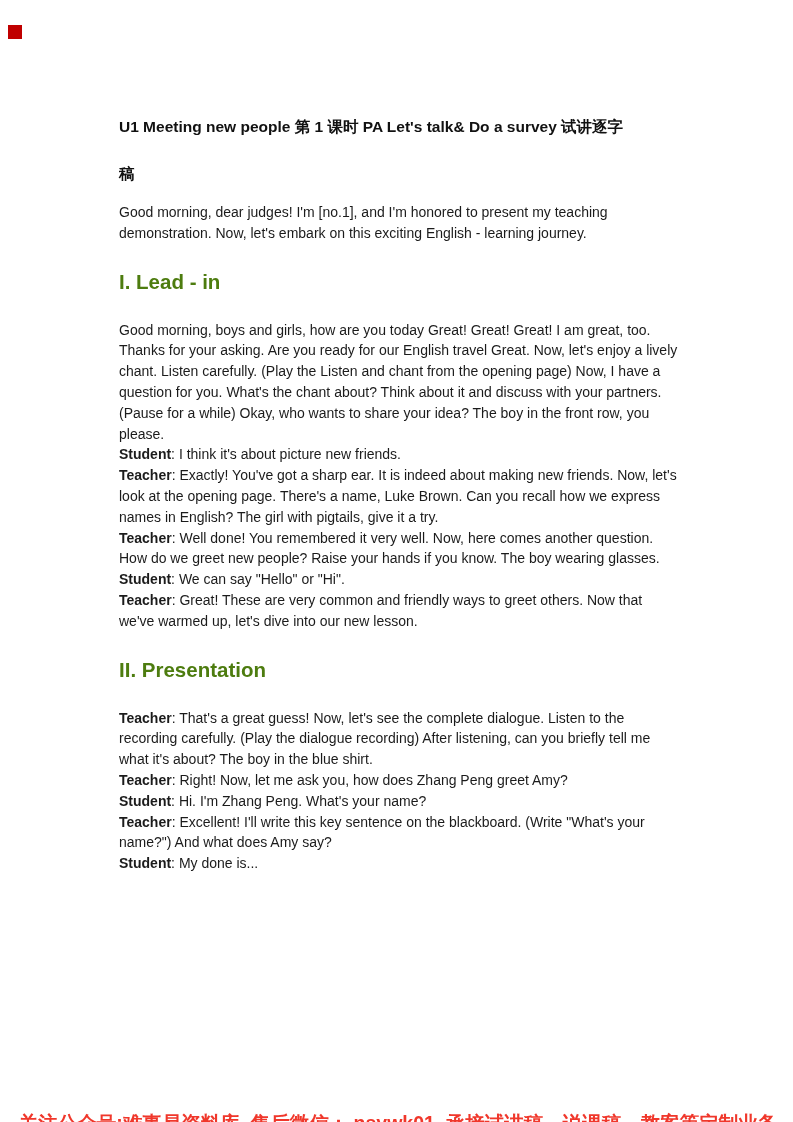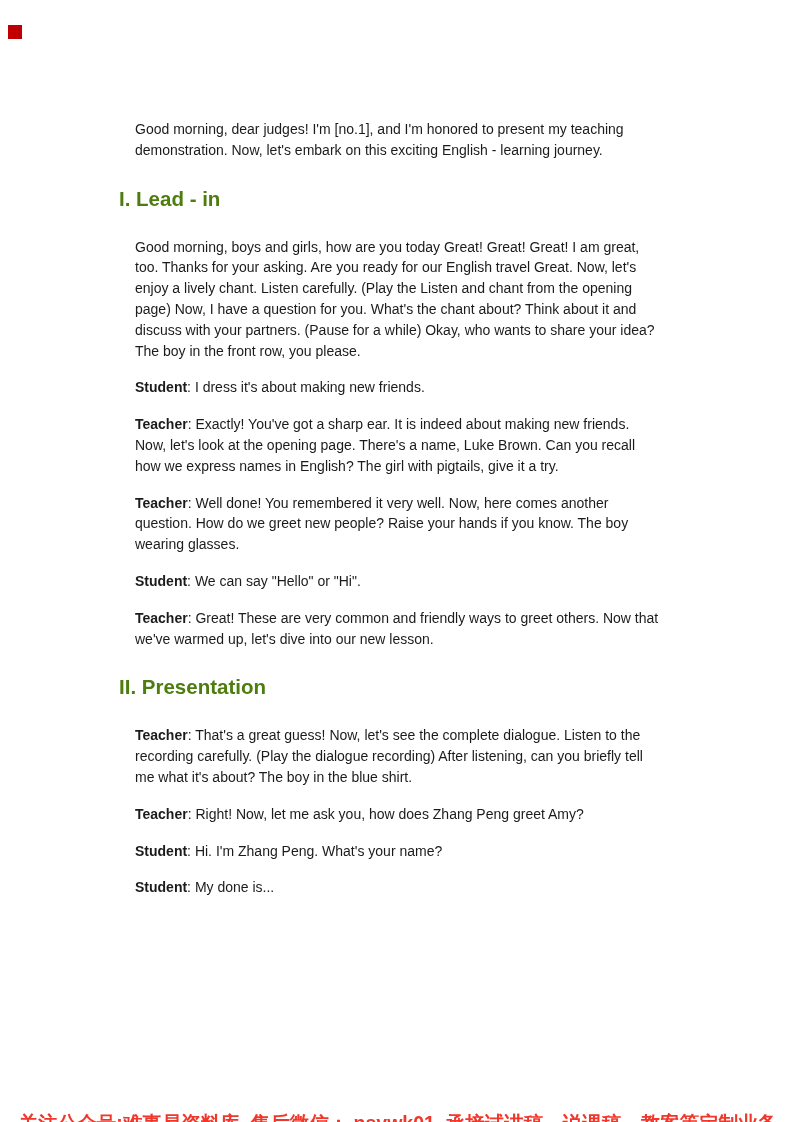--- a/index.html
+++ b/index.html
@@ -20,55 +20,60 @@
     font-weight:bold;font-size:15.5px;line-height:47px;color:#111;
   }
   .doc-title .title-line{white-space:nowrap;}
   .body-text{font-size:14px;line-height:20.8px;}
   .intro{margin-top:5px;}
   .section-heading{
     font-size:20.5px;font-weight:bold;line-height:28px;
     margin:24px 0 0 0;color:#4d7c0f;
   }
   .section-body{margin-top:24px;}
-  .section-body p, .intro p{margin:16px;padding:0;}
+  .section-body p, .intro p{margin:0;padding:0;}
   .speaker{font-weight:bold;}
   .footer-banner{
     position:absolute;left:8px;top:1084px;width:785px;
     color:#f0372b;font-weight:bold;font-size:19.5px;line-height:26px;
     white-space:pre;
   }
 </style>
 </head>
 <body>
 
 <div class="watermark-square"></div>
 
 <div class="content">
 
+  <div class="doc-title">
+    <div class="title-line">U1 Meeting new people 第 1 课时 PA Let's talk&amp; Do a survey 试讲逐字</div>
+    <div class="title-line">稿</div>
+  </div>
 
   <div class="intro body-text">
     <p>Good morning, dear judges! I'm [no.1], and I'm honored to present my teaching demonstration. Now, let's embark on this exciting English - learning journey.</p>
   </div>
 
   <h2 class="section-heading">I. Lead - in</h2>
   <div class="section-body body-text">
     <p>Good morning, boys and girls, how are you today Great! Great! Great! I am great, too. Thanks for your asking. Are you ready for our English travel Great. Now, let's enjoy a lively chant. Listen carefully. (Play the Listen and chant from the opening page) Now, I have a question for you. What's the chant about? Think about it and discuss with your partners. (Pause for a while) Okay, who wants to share your idea? The boy in the front row, you please.</p>
-    <p><span class="speaker">Student</span><span>: I dress it's about making new friends.</span></p>
+    <p><span class="speaker">Student</span><span>: I think it's about picture new friends.</span></p>
     <p><span class="speaker">Teacher</span><span>: Exactly! You've got a sharp ear. It is indeed about making new friends. Now, let's look at the opening page. There's a name, Luke Brown. Can you recall how we express names in English? The girl with pigtails, give it a try.</span></p>
     <p><span class="speaker">Teacher</span><span>: Well done! You remembered it very well. Now, here comes another question. How do we greet new people? Raise your hands if you know. The boy wearing glasses.</span></p>
     <p><span class="speaker">Student</span><span>: We can say "Hello" or "Hi".</span></p>
     <p><span class="speaker">Teacher</span><span>: Great! These are very common and friendly ways to greet others. Now that we've warmed up, let's dive into our new lesson.</span></p>
   </div>
 
   <h2 class="section-heading">II. Presentation</h2>
   <div class="section-body body-text">
     <p><span class="speaker">Teacher</span><span>: That's a great guess! Now, let's see the complete dialogue. Listen to the recording carefully. (Play the dialogue recording) After listening, can you briefly tell me what it's about? The boy in the blue shirt.</span></p>
     <p><span class="speaker">Teacher</span><span>: Right! Now, let me ask you, how does Zhang Peng greet Amy?</span></p>
     <p><span class="speaker">Student</span><span>: Hi. I'm Zhang Peng. What's your name?</span></p>
+    <p><span class="speaker">Teacher</span><span>: Excellent! I'll write this key sentence on the blackboard. (Write "What's your name?") And what does Amy say?</span></p>
     <p><span class="speaker">Student</span><span>: My done is...</span></p>
   </div>
 
 </div>
 
 <div class="footer-banner">
   <span>关注公众号:难事易资料库  售后微信： nsywk01  承接试讲稿、说课稿、教案等定制业务</span>
 </div>
 
 </body></html>

